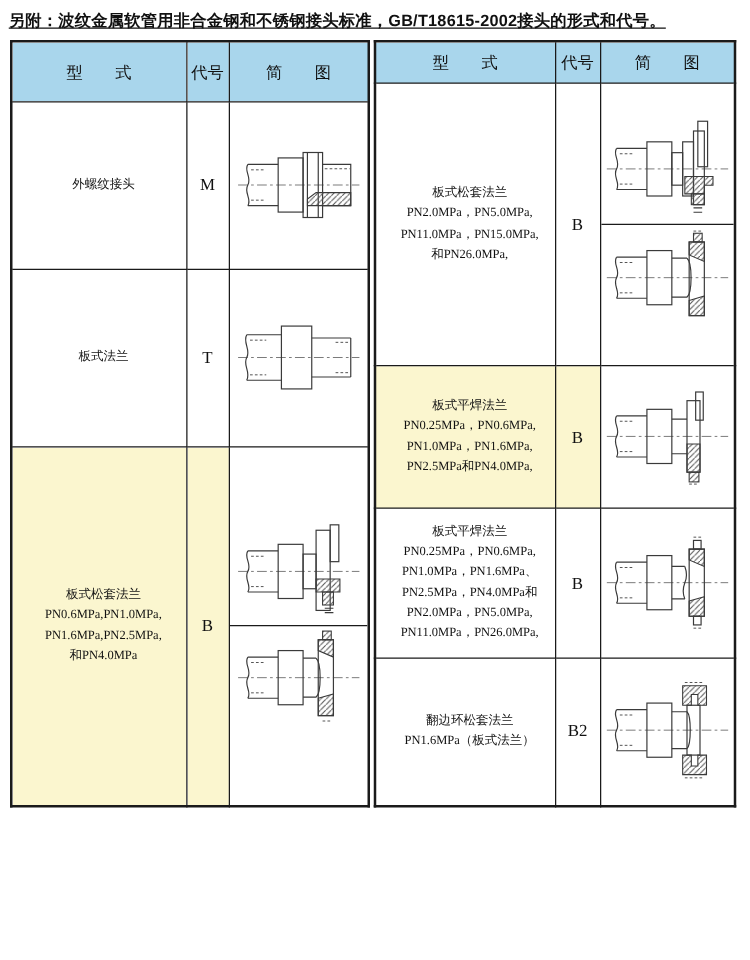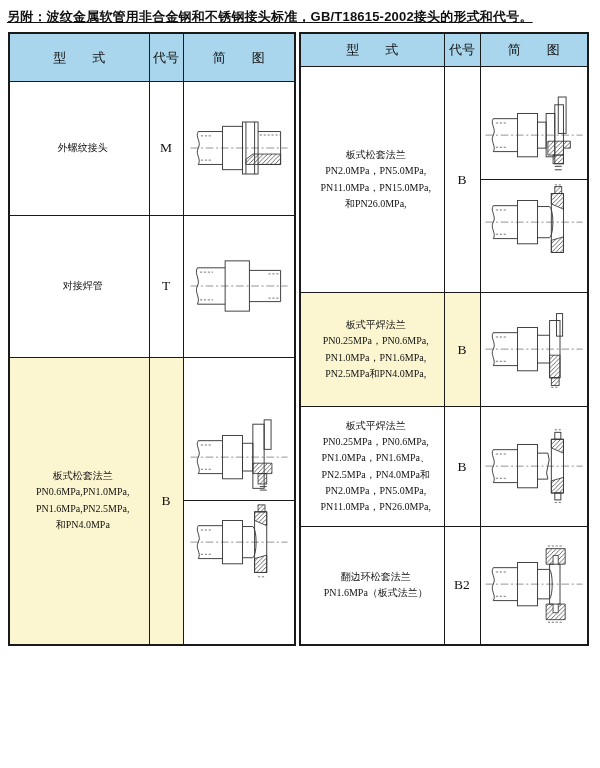--- a/index.html
+++ b/index.html
@@ -81,21 +81,21 @@
           <polygon class="hatch" points="68,64 68,58 76,52 108,52 108,64"></polygon>
         </svg>
       </div>
           </td>
     </tr>
 
 
 
 
     <tr style="height:98px">
-      <td class="type">对接焊管</td>
+      <td class="type">板式法兰</td>
       <td class="code">T</td>
       <td class="diag">
             <div class="dwrap">
         <svg class="diag" width="104" height="78" viewBox="0 0 120 90">
           <path class="cl" d="M4 45 H116"></path>
           <path class="s" d="M12 24 C8 31 16 38 12 45 C8 52 16 58 12 66"></path>
           <path class="s" d="M12 24 H44 M12 66 H44"></path>
           <path class="dash" d="M15 29 H30 M15 61 H30"></path>
           <rect class="s" x="44" y="16" width="28" height="58"></rect>
           <path class="s" d="M72 27 H108 M72 63 H108 M108 27 V63"></path>

